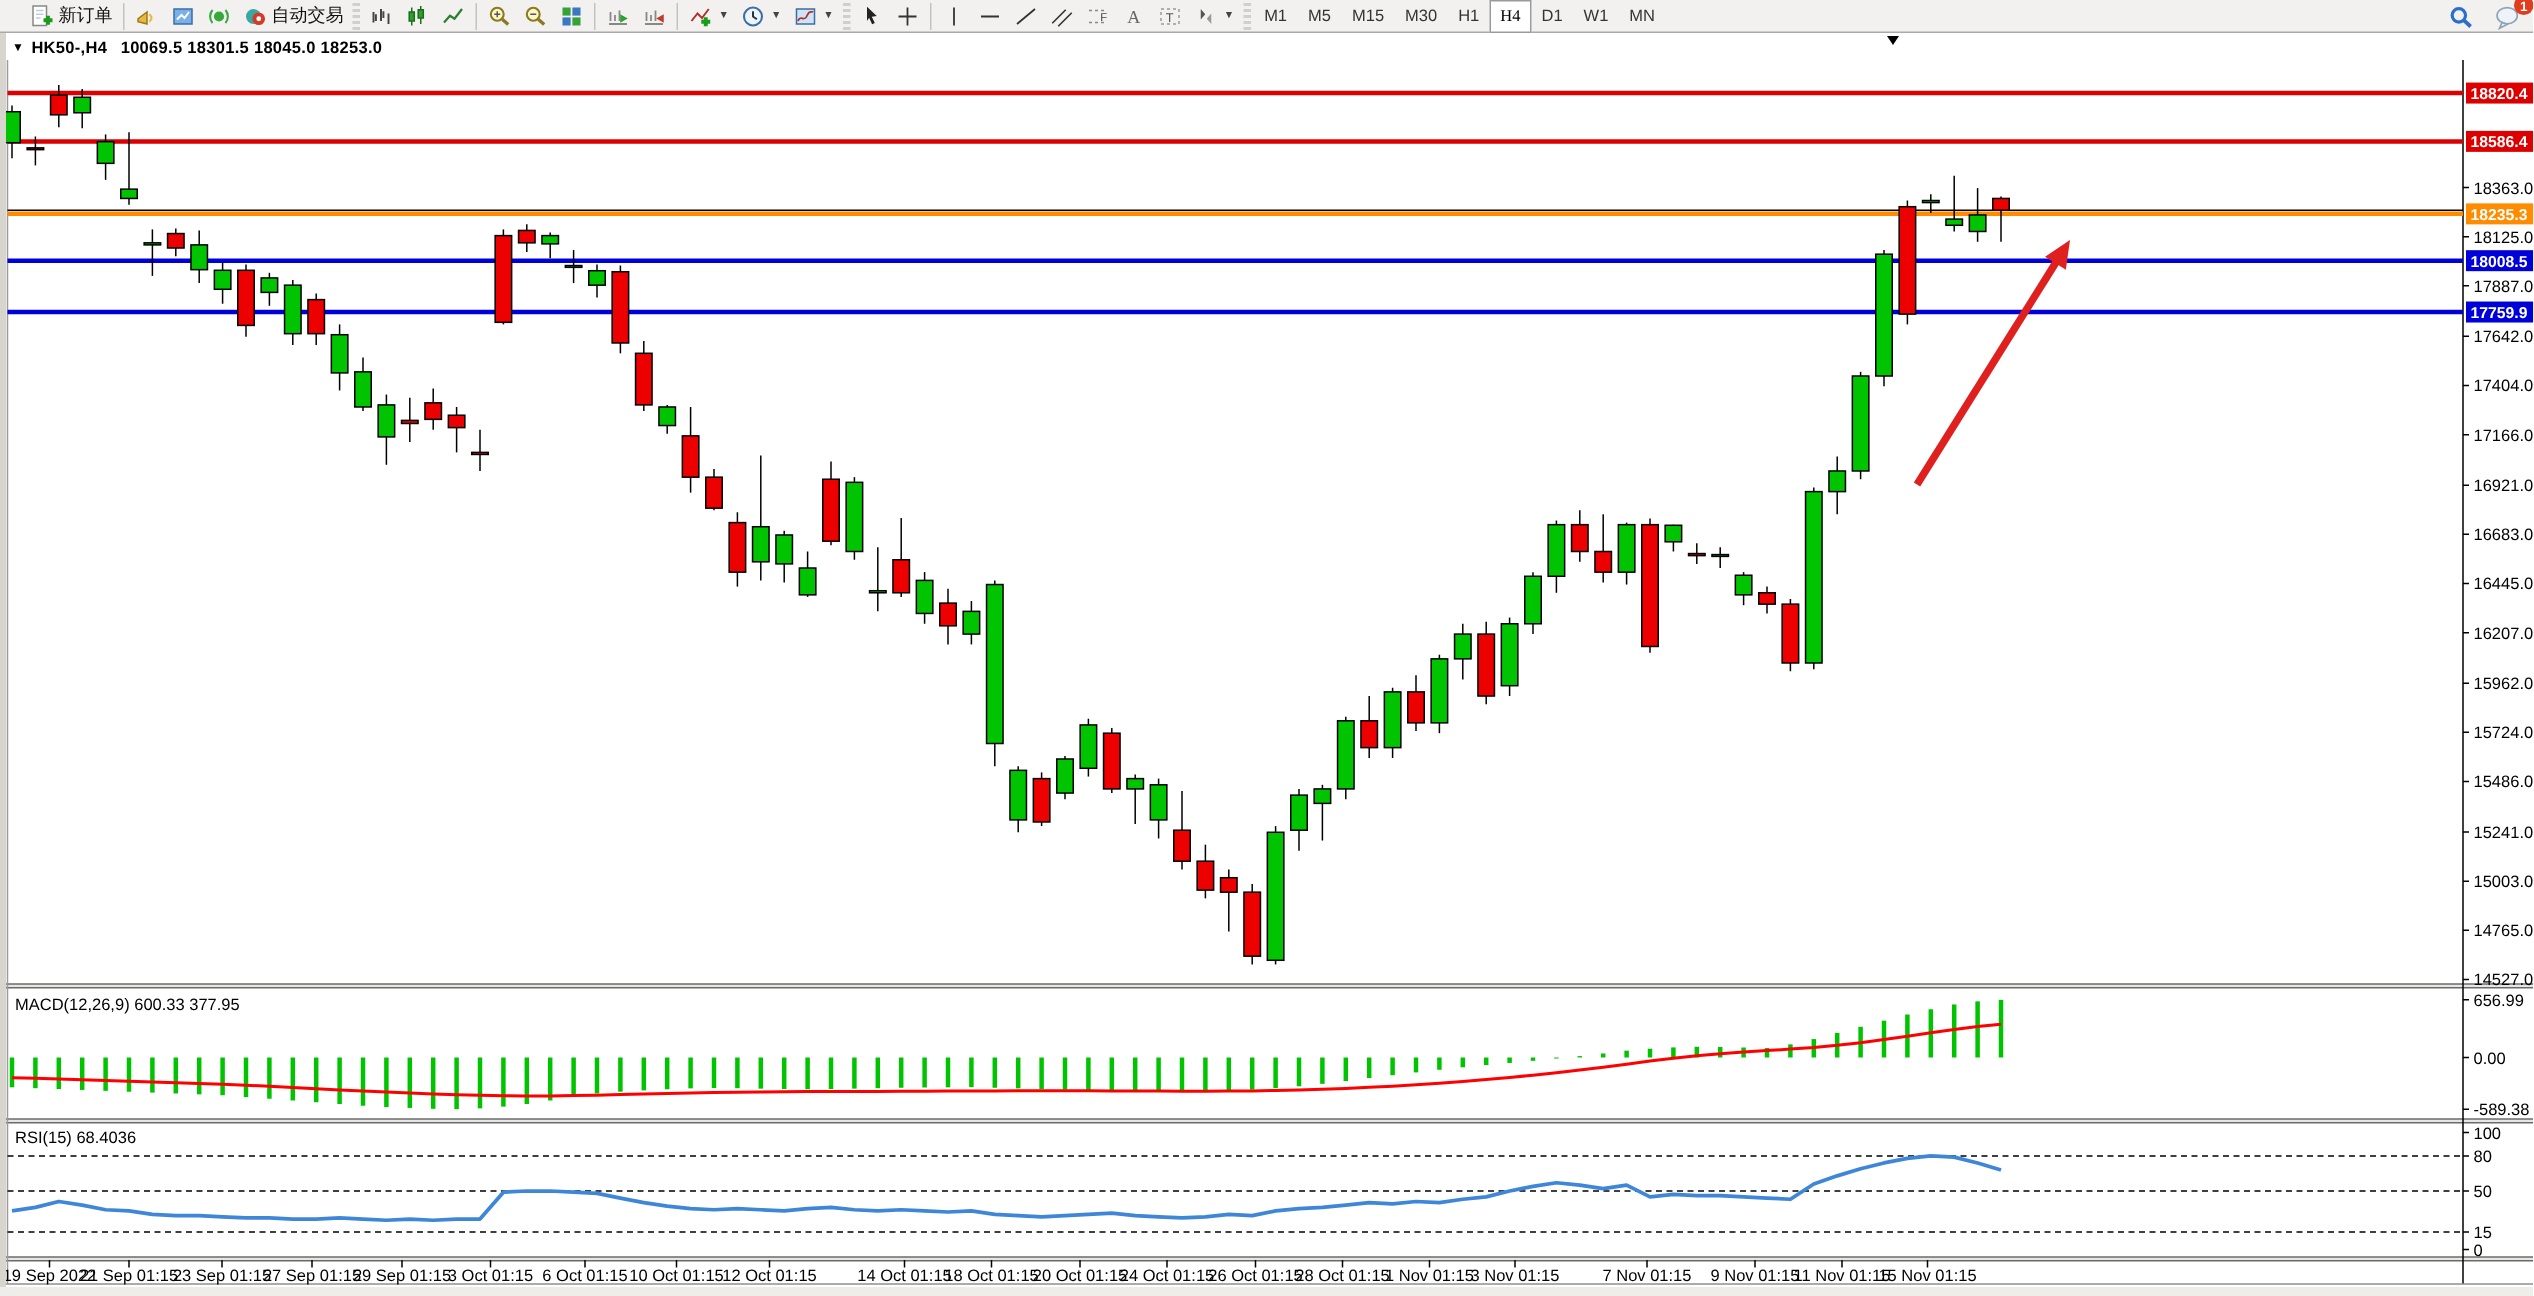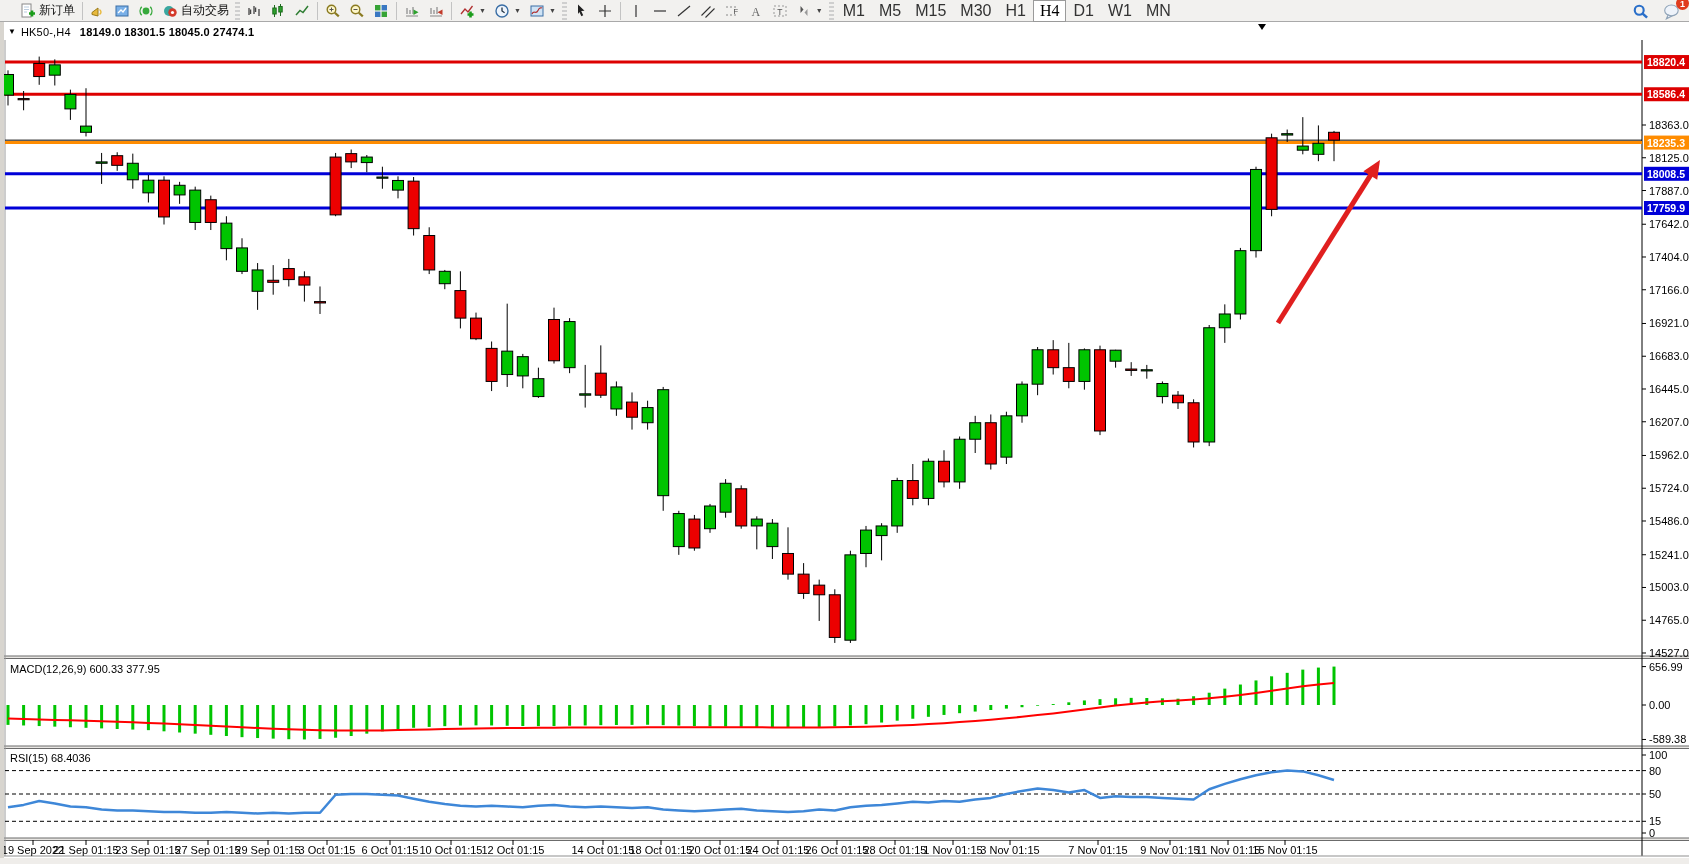--- a/index.html
+++ b/index.html
@@ -5,28 +5,28 @@
   html,body{margin:0;padding:0;background:#fff;font-family:"Liberation Sans",sans-serif;}
   #app{position:relative;width:1689px;height:864px;background:#fff;overflow:hidden;}
   
   #toolbar{position:absolute;left:0;top:0;width:1689px;height:22px;background:#f2f1ef;border-bottom:1px solid #a9a9a9;display:flex;align-items:center;padding-left:16px;box-sizing:border-box;}
   .tb-btn{height:20px;display:flex;align-items:center;gap:3px;padding:0 3px;border:1px solid transparent;border-radius:2px;cursor:default;}
   .tb-btn svg{display:block;}
   .tb-label{font-size:12px;color:#111;white-space:nowrap;}
   .tb-sep{width:1px;height:18px;background:#c3c3c3;margin:0 3px;}
   .tb-grip{width:5px;height:18px;margin:0 2px;background:repeating-linear-gradient(180deg,#cfcfcf 0 2px,transparent 2px 4px);}
   .dd{font-size:7px;color:#444;margin-left:1px;}
-  .tf-btn{font-size:16px;color:#333;padding:2px 6px;height:16px;line-height:16px;border:1px solid transparent;}
+  .tf-btn{font-size:11px;color:#333;padding:2px 6px;height:16px;line-height:16px;border:1px solid transparent;}
   .tf-active{background:#fff;border:1px solid #9a9a9a;color:#000;font-family:Liberation Serif, serif;}
   #tb-right{position:absolute;right:4px;top:0;height:22px;display:flex;align-items:center;gap:6px;}
   .badge{position:absolute;right:-5px;top:-4px;background:#e03c1e;color:#fff;border-radius:50%;width:13px;height:13px;font-size:9px;display:flex;align-items:center;justify-content:center;font-weight:bold;}
   
   #title-strip{position:absolute;left:0;top:23px;width:1689px;height:17px;background:#fff;display:flex;align-items:center;}
   #title-strip .tri{font-size:8px;color:#000;margin:0 5px 0 8px;}
-  #title-strip .ttl{font-size:11px;font-weight:normal;color:#000;letter-spacing:0.2px;}
+  #title-strip .ttl{font-size:11px;font-weight:bold;color:#000;letter-spacing:0.2px;}
   #chart-svg{position:absolute;left:0;top:0;}
   #left-edge{position:absolute;left:0;top:22px;width:4px;height:842px;background:#d8d5cf;}
   #bottom-edge{position:absolute;left:0;top:858px;width:1689px;height:6px;background:#efedea;}
 </style>
 </head>
 <body>
 
 <div id="app">
   <div id="toolbar">
       <div class="tb-btn">
@@ -218,21 +218,21 @@
             <ellipse cx="7.5" cy="7.5" rx="6" ry="4.8" fill="#eef3fa" stroke="#90a4b8"></ellipse>
             <path d="M4.5 11.5l-1.5 3.5 4.5-2.3z" fill="#eef3fa" stroke="#90a4b8"></path>
           </svg>
           <span class="badge">1</span>
         </div>
       </div>
     </div>
   <div id="title-strip">
     <span class="tri">▼</span>
     <span class="ttl">HK50-,H4</span>
-    <span class="ttl" style="margin-left:9px;font-weight:bold;">18149.0 18301.5 18045.0 27474.1</span>
+    <span class="ttl" style="margin-left:9px;font-weight:bold;">10069.5 18301.5 18045.0 18253.0</span>
   </div>
   <svg id="chart-svg" width="1689" height="864">
       <rect x="0" y="656" width="1689" height="2.5" fill="#e8e6e3"></rect>
       <line x1="0" y1="656" x2="1689" y2="656" stroke="#6b6b6b" stroke-width="1"></line>
       <line x1="0" y1="658.5" x2="1689" y2="658.5" stroke="#6b6b6b" stroke-width="1"></line>
       <rect x="0" y="746" width="1689" height="2.5" fill="#e8e6e3"></rect>
       <line x1="0" y1="746" x2="1689" y2="746" stroke="#6b6b6b" stroke-width="1"></line>
       <line x1="0" y1="748.5" x2="1689" y2="748.5" stroke="#6b6b6b" stroke-width="1"></line>
       <rect x="0" y="838" width="1689" height="2.5" fill="#e8e6e3"></rect>
       <line x1="0" y1="838" x2="1689" y2="838" stroke="#6b6b6b" stroke-width="1"></line>

